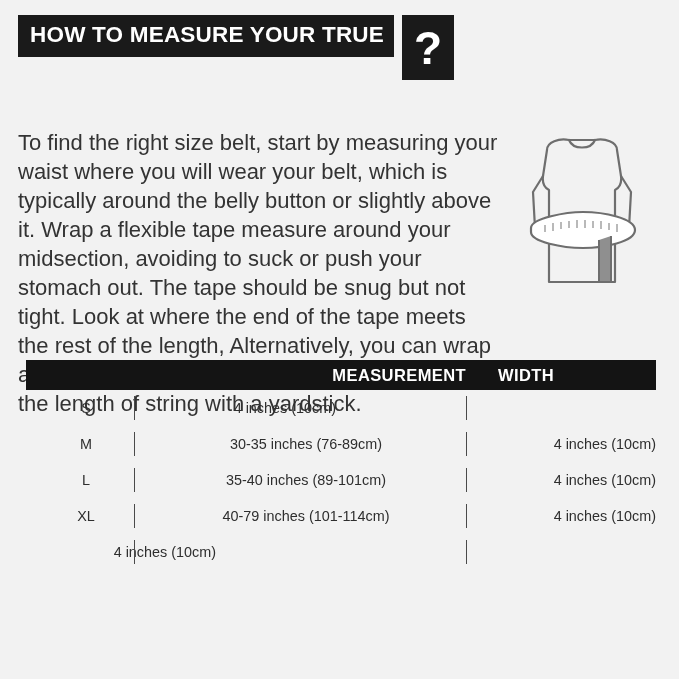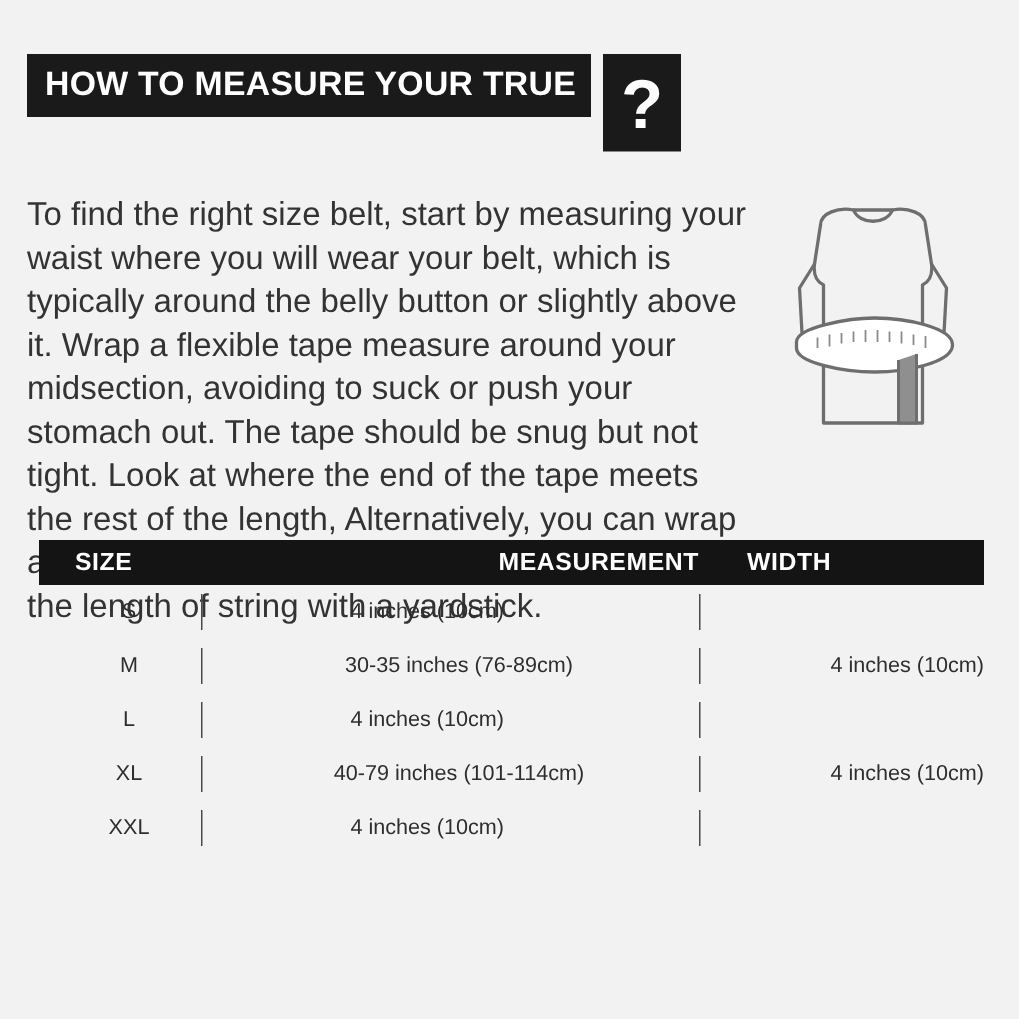--- a/index.html
+++ b/index.html
@@ -19,21 +19,21 @@
     width: 679px;
     height: 679px;
     background: #f2f2f2;
     box-sizing: border-box;
   }
 
   
   .header {
     position: absolute;
     left: 18px;
-    top: 36px;
+    top: 15px;
     display: flex;
     align-items: flex-start;
     gap: 8px;
   }
   .title-box {
     background: #1a1a1a;
     color: #ffffff;
     padding: 7px 10px 8px 12px;
     max-width: 412px;
   }
@@ -178,21 +178,20 @@
           <line x1="110" y1="92" x2="110" y2="100"></line>
         </g>
 
         <path d="M92 108 L92 150 L104 150 L104 104" fill="#8f8f8f" stroke="#6e6e6e" stroke-width="2"></path>
       </g>
     </svg>
   </div>
 
   <div class="table">
     <div class="thead">
-      <div class="th-size">SIZE</div>
       <div class="th-meas">MEASUREMENT</div>
       <div class="th-width">WIDTH</div>
     </div>
 
     <div class="trow">
       <div class="divider div1"></div>
       <div class="divider div2"></div>
       <div class="td-size">S</div>
       <div class="td-width">4 inches (10cm)</div>
     </div>
@@ -202,32 +201,32 @@
       <div class="divider div2"></div>
       <div class="td-size">M</div>
       <div class="td-meas">30-35 inches (76-89cm)</div>
       <div class="td-width">4 inches (10cm)</div>
     </div>
 
     <div class="trow">
       <div class="divider div1"></div>
       <div class="divider div2"></div>
       <div class="td-size">L</div>
+      <div class="td-meas">35-40 inches (89-101cm)</div>
       <div class="td-width">4 inches (10cm)</div>
     </div>
 
     <div class="trow">
       <div class="divider div1"></div>
       <div class="divider div2"></div>
       <div class="td-size">XL</div>
       <div class="td-meas">40-79 inches (101-114cm)</div>
       <div class="td-width">4 inches (10cm)</div>
     </div>
 
     <div class="trow">
       <div class="divider div1"></div>
       <div class="divider div2"></div>
-      <div class="td-size">XXL</div>
       <div class="td-width">4 inches (10cm)</div>
     </div>
   </div>
 
 </div>
 
 </body></html>

